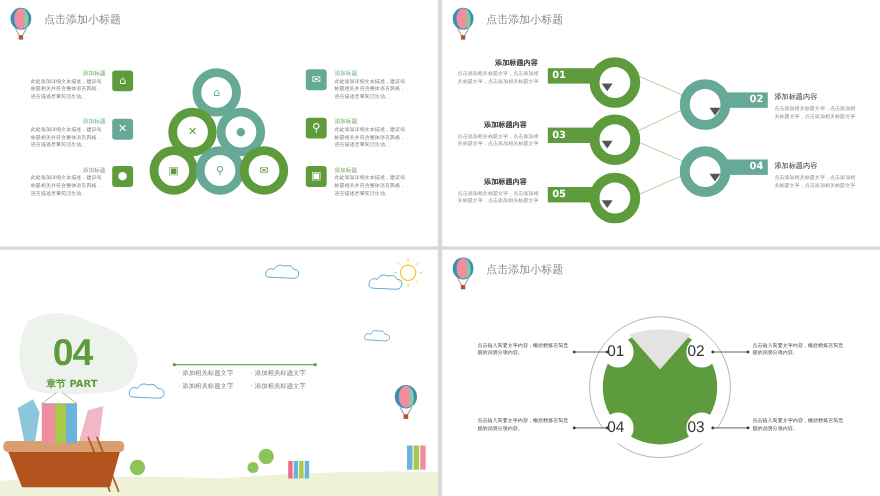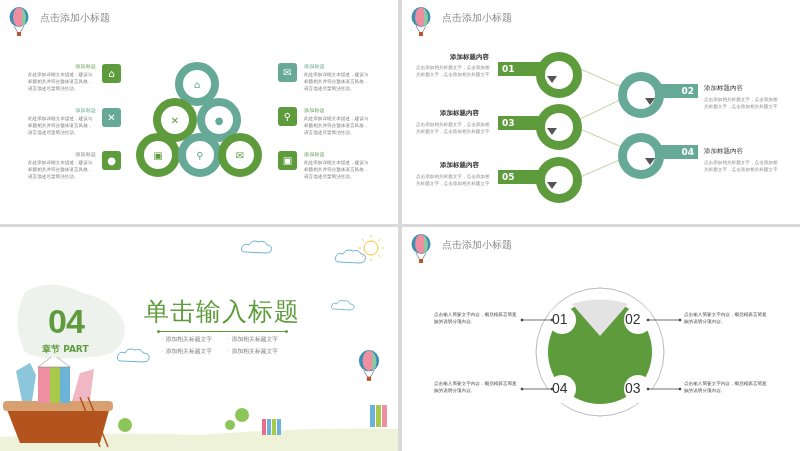--- a/index.html
+++ b/index.html
@@ -159,21 +159,20 @@
   </div>
 </div>
 
 <div class="slide" id="s3">
   <svg style="position:absolute;left:10px;top:55px" width="120" height="80" viewBox="0 0 120 80">
     <path d="M15 10 Q40 -5 70 10 Q110 20 115 45 Q115 75 80 75 Q30 80 15 70 Q0 40 15 10 Z" fill="#eef2ed"></path>
   </svg>
   <div style="position:absolute;left:48px;top:75px;font-size:34px;font-weight:bold;color:#5e9b3d;font-family:'Liberation Sans',sans-serif;letter-spacing:-1px">04</div>
   <div style="position:absolute;left:42px;top:116px;font-size:9px;font-weight:bold;color:#5e9b3d">章节 PART</div>
 
-  <div style="position:absolute;left:144px;top:68px;font-size:25px;color:#5e9b3d;letter-spacing:1px">单击输入标题</div>
   <div style="position:absolute;left:158px;top:104px;width:128px;height:1px;background:#5e9b3d"></div>
   <div style="position:absolute;left:157px;top:103px;width:3px;height:3px;border-radius:50%;background:#5e9b3d"></div>
   <div style="position:absolute;left:285px;top:103px;width:3px;height:3px;border-radius:50%;background:#5e9b3d"></div>
 
   <div style="position:absolute;left:162px;top:108px;display:grid;grid-template-columns:66px 66px;row-gap:3px;font-size:5.8px;color:#777">
     <div>· <span>添加相关标题文字</span></div>
     <div>· <span>添加相关标题文字</span></div>
     <div>· <span>添加相关标题文字</span></div>
     <div>· <span>添加相关标题文字</span></div>
   </div>

